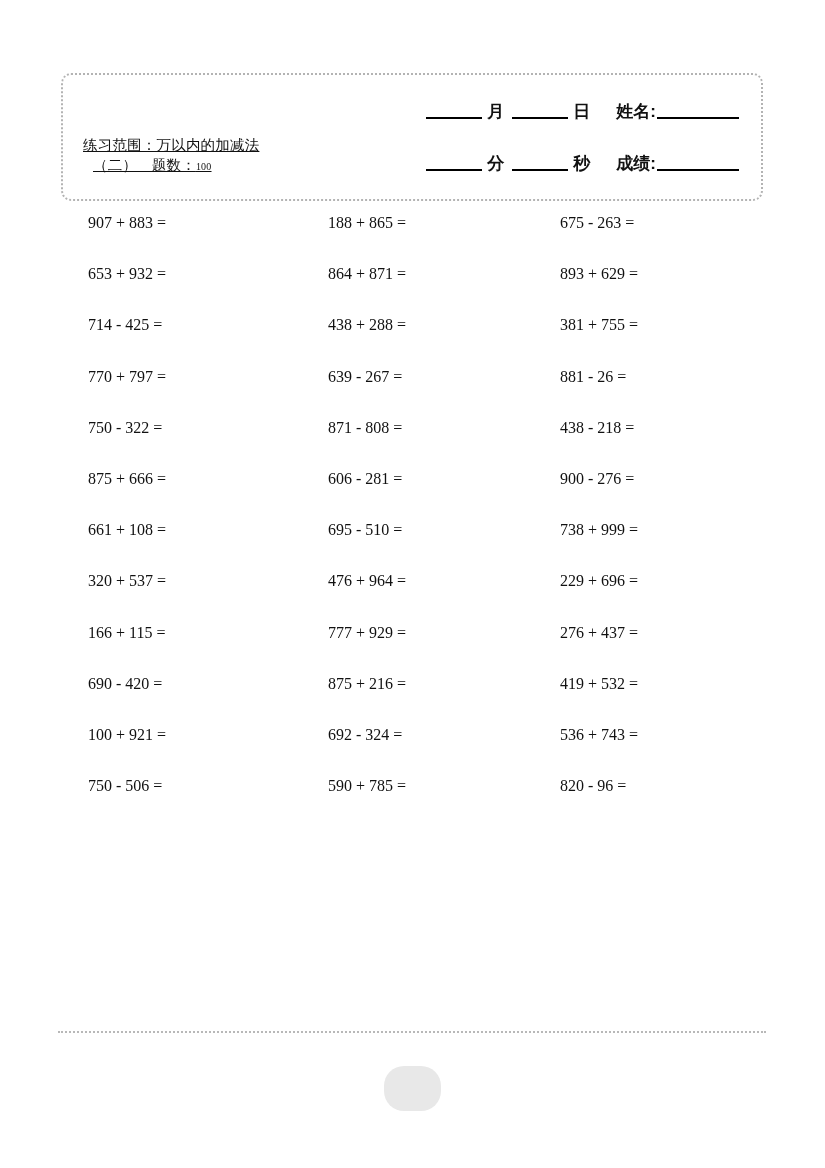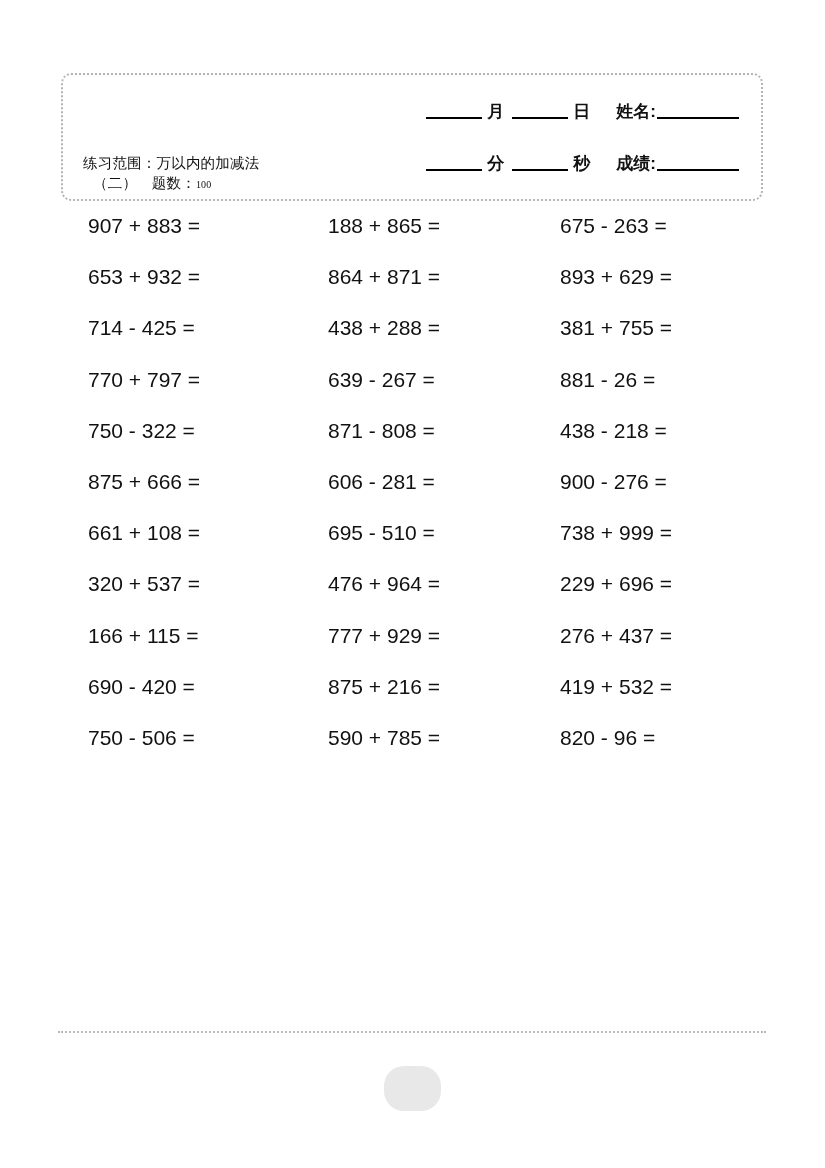--- a/index.html
+++ b/index.html
@@ -24,27 +24,28 @@
     width: 702px;
     height: 128px;
     border: 2px dotted #b3b3b3;
     border-radius: 10px;
     box-sizing: border-box;
   }
 
   #worksheet-meta {
     position: absolute;
     left: 20px;
-    top: 78px;
+    top: 60px;
     width: 300px;
     font-family: "Liberation Sans", "DejaVu Sans", sans-serif;
     font-size: 14.5px;
     line-height: 20px;
     color: #111;
     letter-spacing: 0.2px;
+    text-decoration: underline;
   }
   #worksheet-meta .meta-line-2 {
     padding-left: 10px;
   }
   #worksheet-meta .count-num {
     font-family: "Liberation Serif", "DejaVu Serif", serif;
     font-size: 10px;
   }
 
   .meta-fields {
@@ -92,22 +93,22 @@
     top: 214px;
     width: 825px;
   }
   .problem-row {
     display: block;
     position: relative;
     height: 51.2px;
   }
   .problem {
     position: absolute;
-    font-family: Liberation Sans, sans-serif;
-    font-size: 21px;
+    font-family: Liberation Serif, serif;
+    font-size: 16px;
     color: #111;
     white-space: nowrap;
     top: 0;
   }
   .col-0 { left: 88px; }
   .col-1 { left: 328px; }
   .col-2 { left: 560px; text-align: right; }
 
   
   #footer-rule {
@@ -202,20 +203,25 @@
       <div class="problem col-0">166 + 115 =</div>
       <div class="problem col-1">777 + 929 =</div>
       <div class="problem col-2">276 + 437 =</div>
     </div>
     <div class="problem-row">
       <div class="problem col-0">690 - 420 =</div>
       <div class="problem col-1">875 + 216 =</div>
       <div class="problem col-2">419 + 532 =</div>
     </div>
     <div class="problem-row">
+      <div class="problem col-0">100 + 921 =</div>
+      <div class="problem col-1">692 - 324 =</div>
+      <div class="problem col-2">536 + 743 =</div>
+    </div>
+    <div class="problem-row">
       <div class="problem col-0">750 - 506 =</div>
       <div class="problem col-1">590 + 785 =</div>
       <div class="problem col-2">820 - 96 =</div>
     </div>
   </div>
 
 <div id="footer-rule"></div>
 <div id="page-chip"></div>
 
 </body></html>

